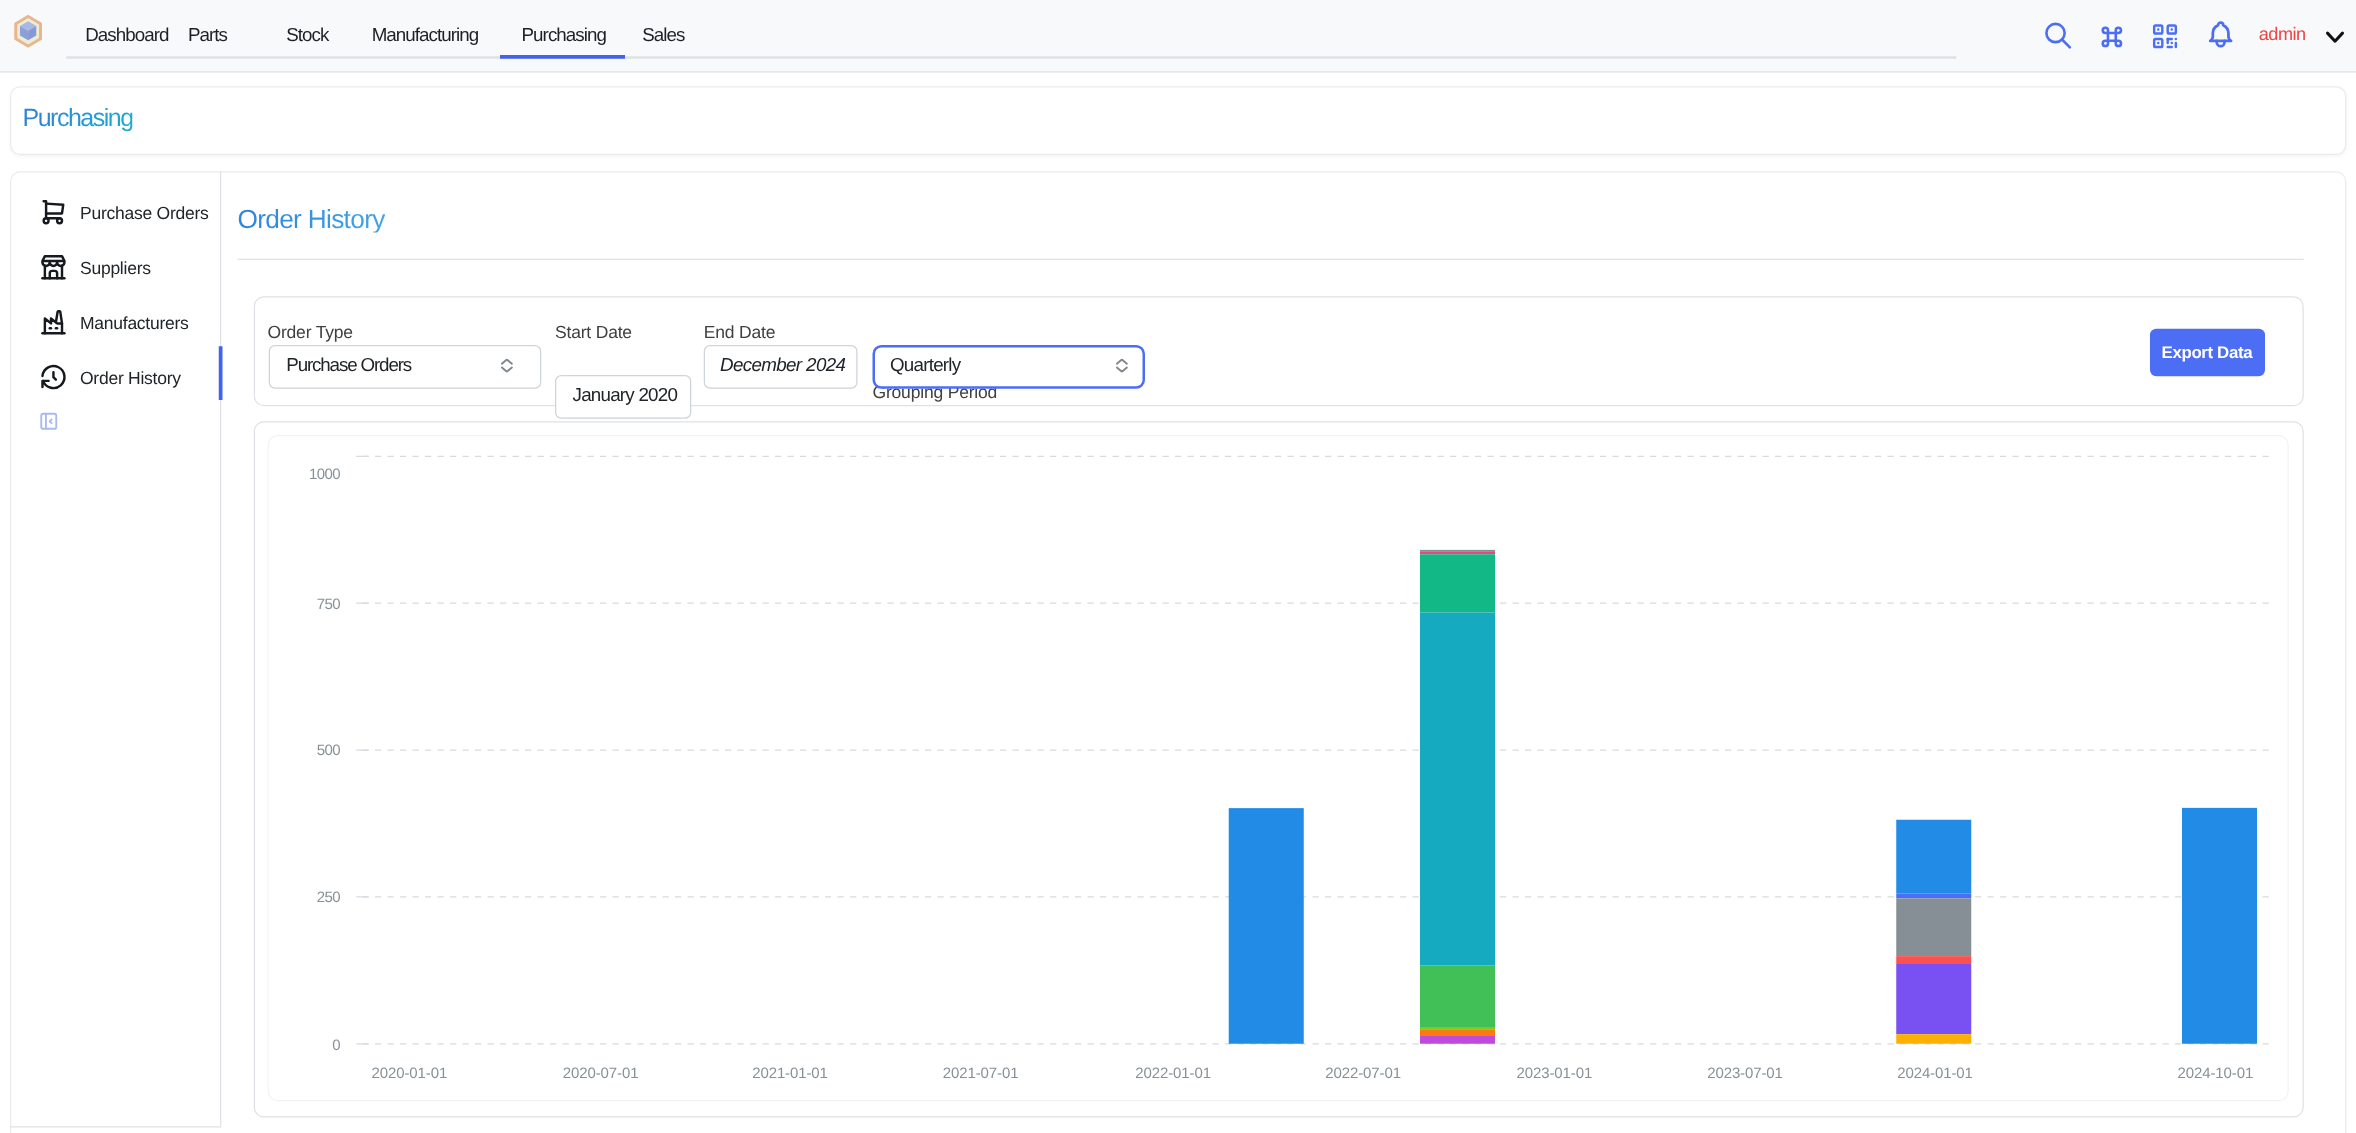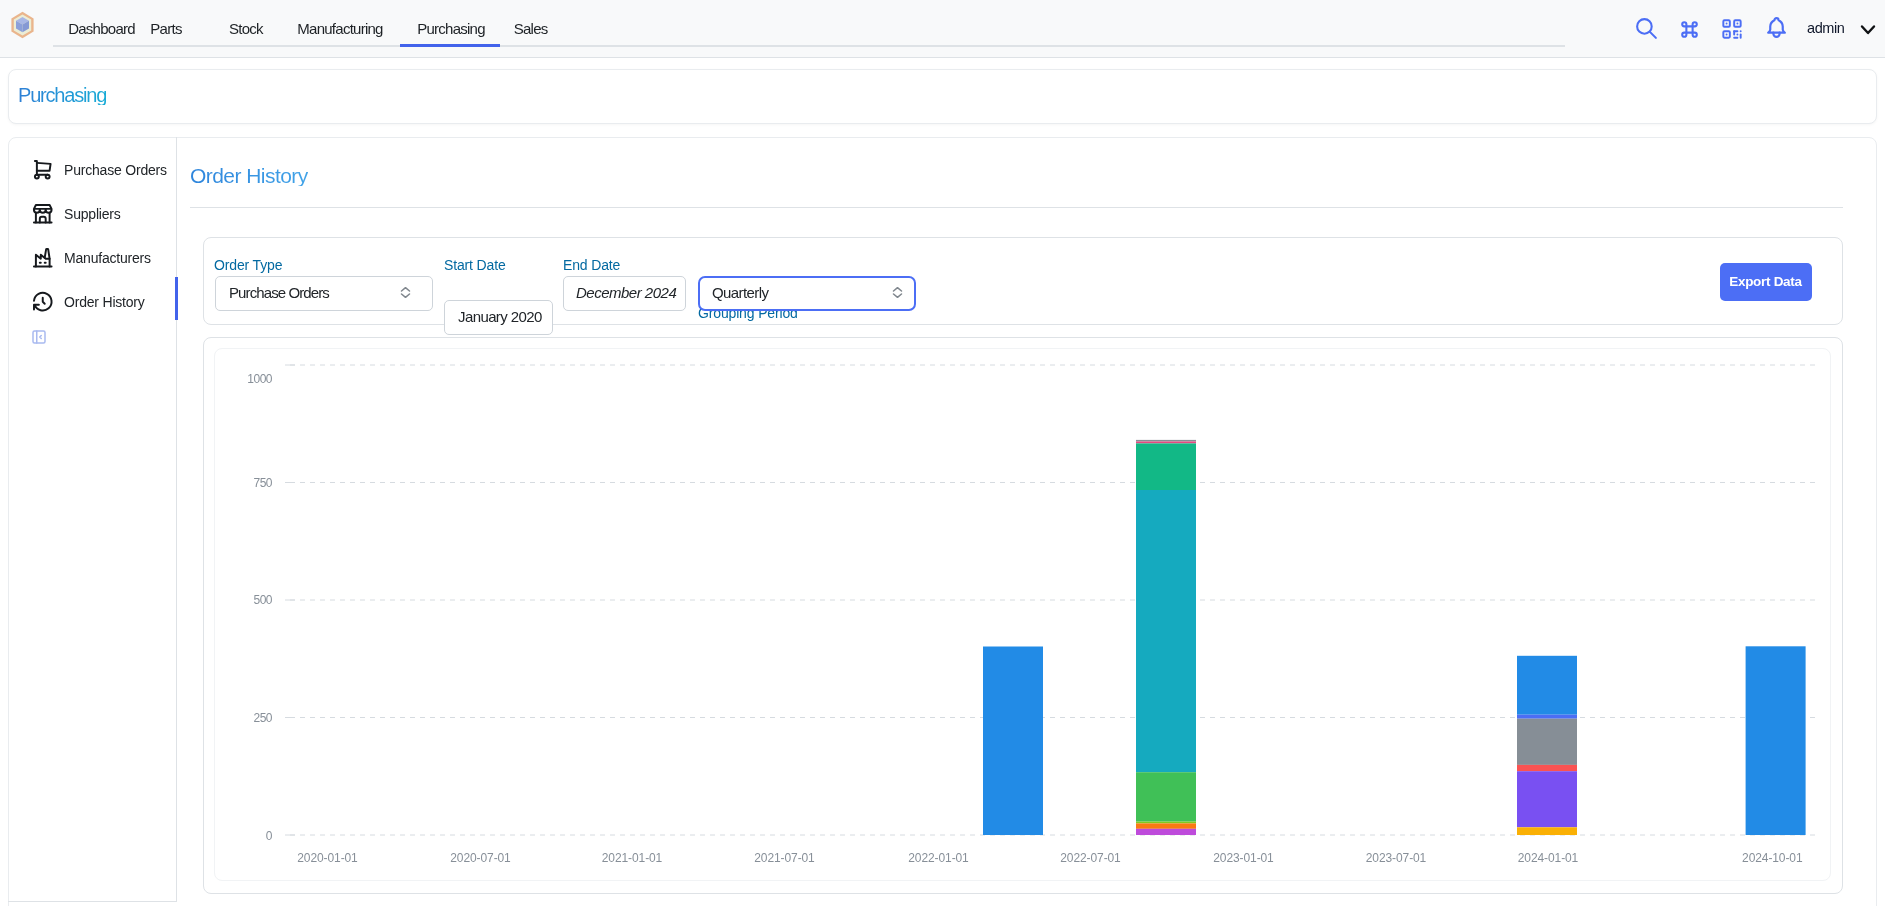--- a/index.html
+++ b/index.html
@@ -5,39 +5,39 @@
 * { margin:0; padding:0; box-sizing:border-box; }
 html,body { width:1885px; height:906px; overflow:hidden; background:#fff;
   font-family:"Liberation Sans", sans-serif; }
 .abs { position:absolute; }
 #nav { position:absolute; left:0; top:0; width:1885px; height:58px;
   background:#f8f9fa; border-bottom:1px solid #dee2e6; }
 .tab { position:absolute; top:19.5px; font-size:15px; letter-spacing:-0.75px; color:#1d2125;
   line-height:1.2; white-space:nowrap; transform:translateX(-50%); }
 #tabline { position:absolute; left:53px; top:45px; width:1512px; height:2px; background:#dee2e6; }
 #tabactive { position:absolute; left:400px; top:44px; width:100px; height:2.6px; background:#4263eb; }
-#admin { position:absolute; left:1807px; top:21px; font-size:14.5px; letter-spacing:-0.4px; color:#0f172a; line-height:1; }
+#admin { position:absolute; left:1807px; top:21px; font-size:14.5px; letter-spacing:-0.4px; color:#ef4444; line-height:1; }
 #hdrcard { position:absolute; left:8px; top:69px; width:1869px; height:55px;
   background:#fff; border:1px solid #e9ecef; border-radius:8px;
   box-shadow:0 1px 3px rgba(0,0,0,.04); }
 #hdrtitle { position:absolute; left:18px; top:84.5px; font-size:20px; letter-spacing:-1.2px; line-height:1; white-space:nowrap;
   background:linear-gradient(90deg,#2f80d6,#18abd6);
   -webkit-background-clip:text; background-clip:text; color:transparent; }
 #maincard { position:absolute; left:8px; top:137px; width:1869px; height:790px;
   background:#fff; border:1px solid #e9ecef; border-radius:8px; }
 #sidebar-div { position:absolute; left:176px; top:137px; width:1px; height:764px; background:#dee2e6; }
 .sbitem { position:absolute; left:64px; font-size:14px; letter-spacing:-0.2px; color:#212529; line-height:1; white-space:nowrap; }
 #active-ind { position:absolute; left:174.5px; top:276.5px; width:3px; height:43px; background:#4263eb; }
 #oh-title { position:absolute; left:190px; top:165px; font-size:21px; letter-spacing:-0.55px; line-height:1; white-space:nowrap;
   background:linear-gradient(90deg,#2e85dc,#41a3e8);
   -webkit-background-clip:text; background-clip:text; color:transparent; }
 #oh-hr { position:absolute; left:190px; top:207px; width:1653px; height:1px; background:#dee2e6; }
 #filtercard { position:absolute; left:203px; top:237px; width:1640px; height:88px;
   background:#fff; border:1px solid #dee2e6; border-radius:8px; }
-.flabel { position:absolute; top:258px; font-size:14px; letter-spacing:-0.15px; color:#0369a1; line-height:1; white-space:nowrap; }
+.flabel { position:absolute; top:258px; font-size:14px; letter-spacing:-0.15px; color:#404040; line-height:1; white-space:nowrap; }
 .fbox { position:absolute; top:275.5px; height:35px; background:#fff;
   border:1px solid #ced4da; border-radius:5px; font-size:15px; color:#212529; }
 .fbox span { position:absolute; top:8px; line-height:1; white-space:nowrap; }
 #gsel { border:2px solid #4c6ef5; border-radius:7px; }
 #exportbtn { position:absolute; left:1719.5px; top:262.5px; width:92px; height:38px;
   background:#4c6ef5; border-radius:5px; color:#fff; font-size:13.5px; font-weight:bold;
   letter-spacing:-0.3px; text-align:center; line-height:38px; }
 #chartcard { position:absolute; left:203px; top:336.5px; width:1640px; height:557px;
   background:#fff; border:1px solid #dee2e6; border-radius:8px; }
 #plotwrap { position:absolute; left:214px; top:348px; width:1617px; height:533px;

